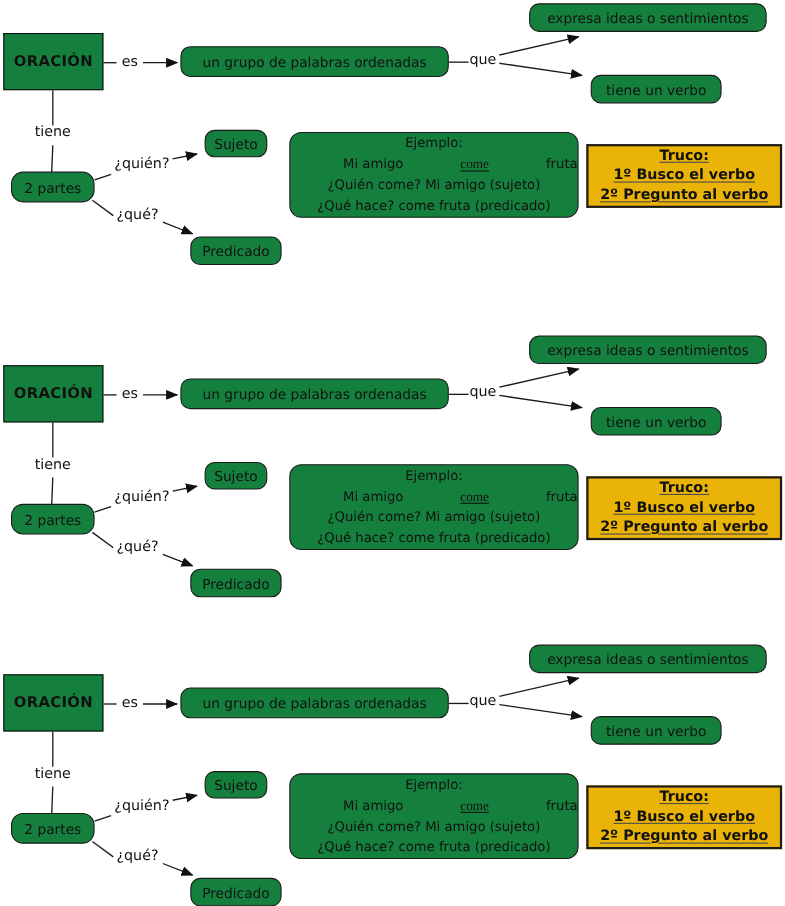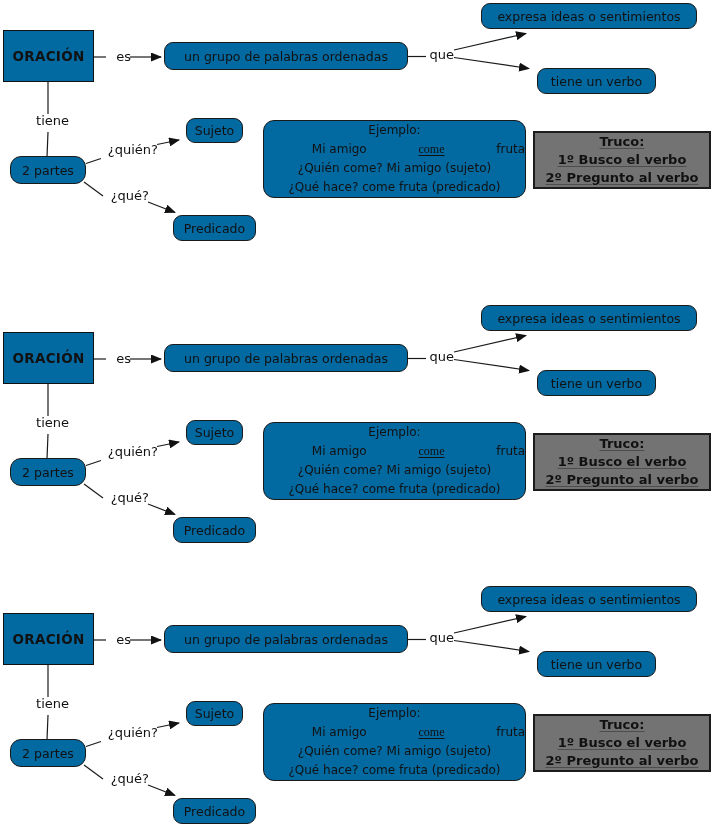--- a/index.html
+++ b/index.html
@@ -27,53 +27,53 @@
     position: absolute;
     left: 0;
     top: 0;
     width: 714px;
     height: 245px;
     overflow: visible;
   }
   .node {
     position: absolute;
     box-sizing: border-box;
-    background: #0369a1;
+    background: #15803d;
     border: 1px solid #1a1a1a;
     display: flex;
     align-items: center;
     justify-content: center;
     white-space: nowrap;
     font-size: 12.5px;
     line-height: 1.2;
   }
   .concept {
     border: 1.5px solid #111111;
     font-weight: bold;
     font-size: 13.5px;
     letter-spacing: 0.3px;
   }
   .rounded   { border-radius: 9px; }
   .rounded-l { border-radius: 11px; }
   .link-label {
     position: absolute;
     font-size: 13px;
-    text-align: right;
+    text-align: center;
     white-space: nowrap;
     line-height: 1.1;
   }
   .example {
     flex-direction: column;
     font-size: 12px;
     line-height: 19px;
     text-align: center;
   }
   .example .uline { text-decoration: underline; text-underline-offset: 2px; font-family: Liberation Serif, serif; }
   .trick {
-    background: #737373;
+    background: #eab308;
     border: 2px solid #1c1c1c;
     flex-direction: column;
     font-weight: bold;
     font-size: 13px;
     line-height: 18px;
     text-align: right;
   }
   .trick span {
     text-decoration: underline;
     text-decoration-color: #4d4d4d;

